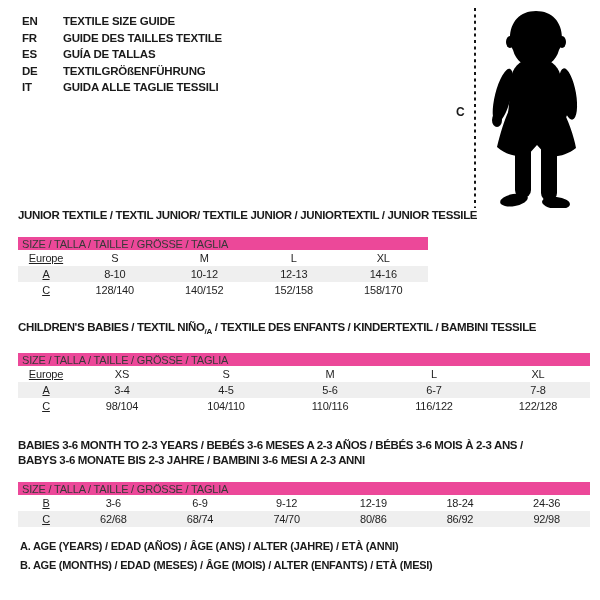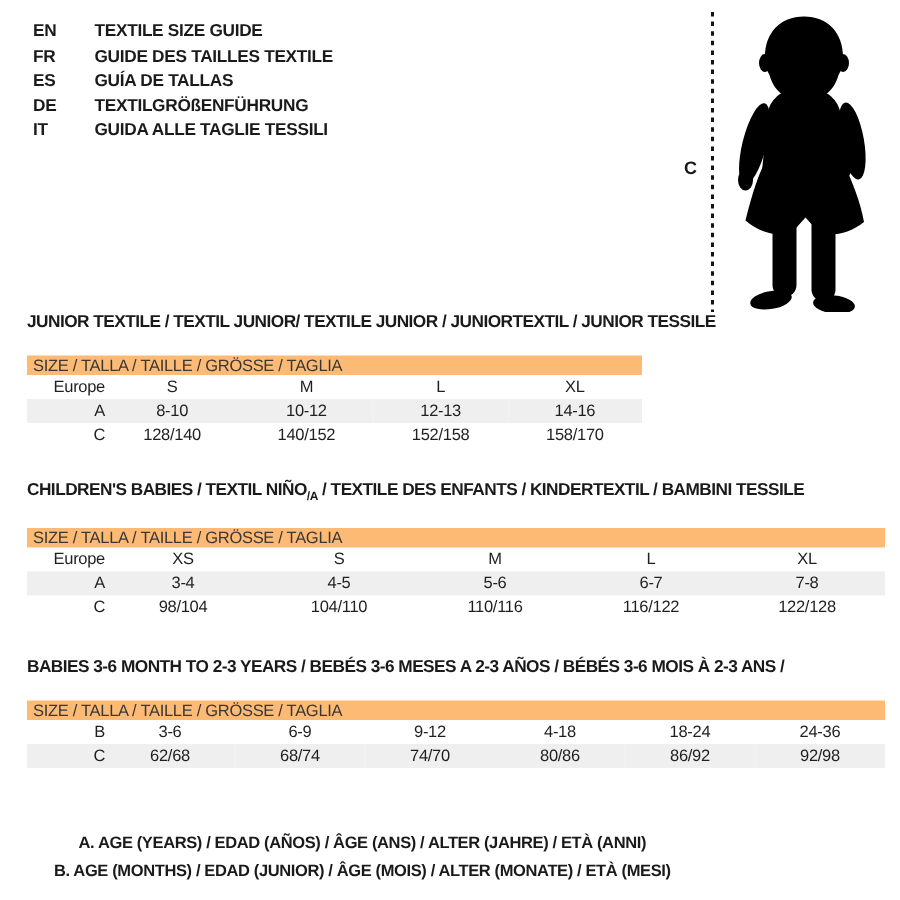--- a/index.html
+++ b/index.html
@@ -22,27 +22,27 @@
   .tsec.s3{top:438px;}
   .tbl-title{margin:0 0 14px 0;font-size:11.5px;font-weight:bold;letter-spacing:-0.35px;
     line-height:15px;white-space:nowrap;}
   .tbl-title .sub{font-size:8px;vertical-align:sub;}
   table.sizes{border-collapse:collapse;table-layout:fixed;}
   table.t1{width:410px;}
   table.t2,table.t3{width:572px;}
   table.sizes col.lab{width:52px;}
   table.sizes td{font-size:11px;text-align:center;height:16px;padding:0;
     vertical-align:middle;color:#1f1f1f;letter-spacing:-0.2px;}
-  table.sizes td.lab{text-align:right;padding-left:4px;}
-  tr.size-head td{background:#fdba74;text-align:left;padding-left:4px;height:13px;
+  table.sizes td.lab{text-align:center;padding-left:4px;text-decoration:underline;}
+  tr.size-head td{background:#ec4899;text-align:left;padding-left:4px;height:13px;
     color:#383838;font-size:11px;}
   table.sizes tr:nth-child(3) td{background:#efefef;}
   
-  .foots{position:absolute;left:20px;top:537px;list-style:none;margin:16px;padding:0;
-    font-size:11px;font-weight:bold;line-height:18.5px;letter-spacing:-0.25px;white-space:nowrap;text-align:center;}
+  .foots{position:absolute;left:20px;top:537px;list-style:none;margin:0;padding:0;
+    font-size:11px;font-weight:bold;line-height:18.5px;letter-spacing:-0.25px;white-space:nowrap;}
 </style>
 </head>
 <body>
 
 <div class="canvas">
 
   <ul class="langs">
     <li>
       <span class="code">EN</span>
       <span>TEXTILE SIZE GUIDE</span>
@@ -166,55 +166,56 @@
           <td>116/122</td>
           <td>122/128</td>
         </tr>
       </tbody>
     </table>
   </section>
 
   <section class="tsec s3">
     <h2 class="tbl-title">
       <span style="display:block">BABIES 3-6 MONTH TO 2-3 YEARS / BEBÉS 3-6 MESES A 2-3 AÑOS / BÉBÉS 3-6 MOIS À 2-3 ANS /</span>
+      <span style="display:block">BABYS 3-6 MONATE BIS 2-3 JAHRE / BAMBINI 3-6 MESI A 2-3 ANNI</span>
     </h2>
     <table class="sizes t3">
       <colgroup>
           <col class="lab">
           <col>
           <col>
           <col>
           <col>
           <col>
           <col>
         </colgroup>
       <tbody>
         <tr class="size-head">
           <td colspan="7">SIZE / TALLA / TAILLE / GRÖSSE / TAGLIA</td>
         </tr>
         <tr>
           <td class="lab">B</td>
           <td>3-6</td>
           <td>6-9</td>
           <td>9-12</td>
-          <td>4-18</td>
+          <td>12-19</td>
           <td>18-24</td>
           <td>24-36</td>
         </tr>
         <tr>
           <td class="lab">C</td>
           <td>62/68</td>
           <td>68/74</td>
           <td>74/70</td>
           <td>80/86</td>
           <td>86/92</td>
           <td>92/98</td>
         </tr>
       </tbody>
     </table>
   </section>
 
   <ul class="foots">
     <li>A. AGE (YEARS) / EDAD (AÑOS) / ÂGE (ANS) / ALTER (JAHRE) / ETÀ (ANNI)</li>
-    <li>B. AGE (MONTHS) / EDAD (JUNIOR) / ÂGE (MOIS) / ALTER (MONATE) / ETÀ (MESI)</li>
+    <li>B. AGE (MONTHS) / EDAD (MESES) / ÂGE (MOIS) / ALTER (ENFANTS) / ETÀ (MESI)</li>
   </ul>
 
 </div>
 
 </body></html>

